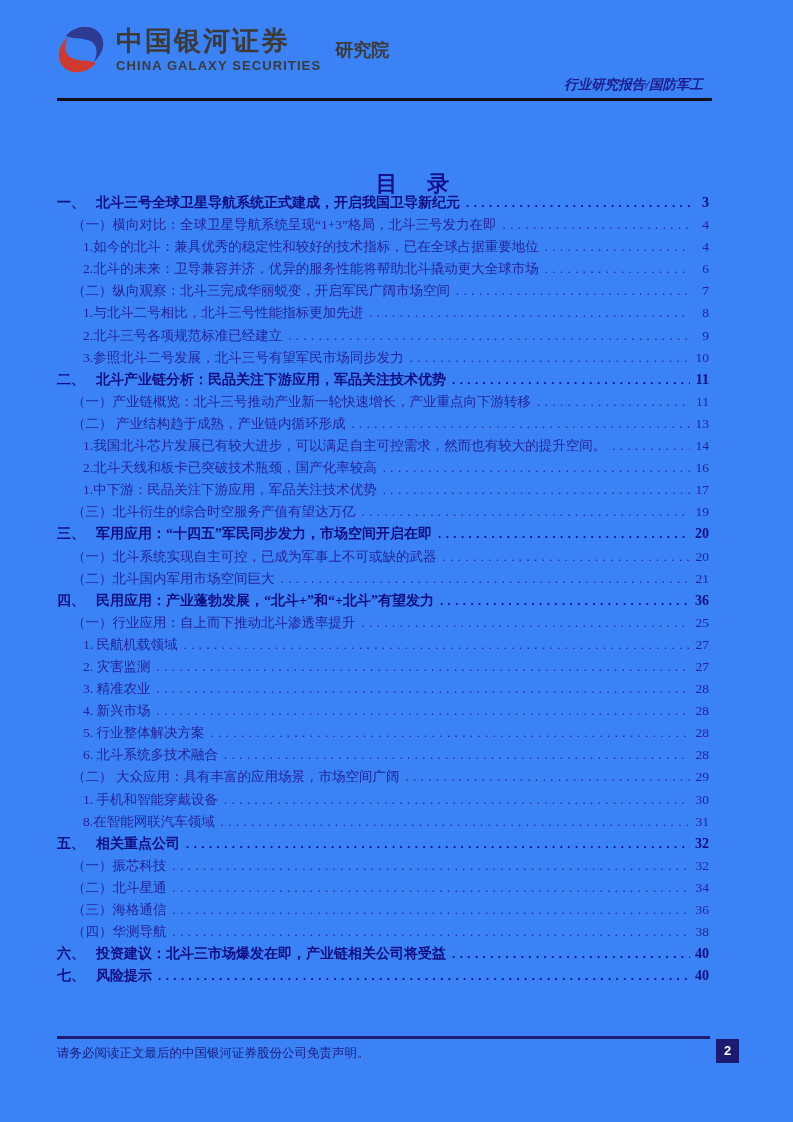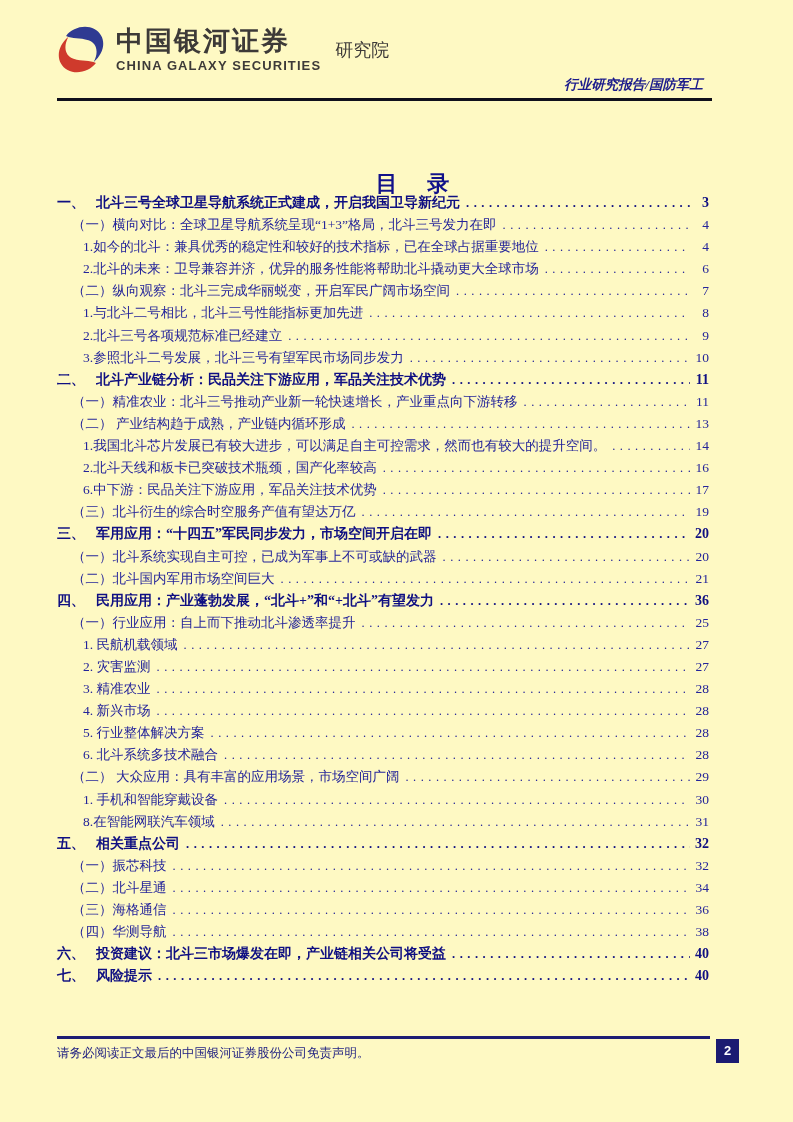--- a/index.html
+++ b/index.html
@@ -1,39 +1,39 @@
 <!DOCTYPE html>
 <html><head>
 <meta charset="utf-8">
 <style>
   html,body { margin:0; padding:0; background:#e8e8e8; }
   .page {
     position:relative;
     width:793px; height:1122px;
     margin:0 auto;
-    background:#fef9c3;
+    background:#3b82f6;
     font-family:"Liberation Serif","DejaVu Serif",serif;
     overflow:hidden;
   }
 
   
   .brand { position:absolute; left:56px; top:26px; display:flex; align-items:flex-start; }
   .logo-svg { width:50px; height:47px; margin-right:10px; }
   .brand-block { display:flex; flex-direction:column; }
   .brand-cn {
     font-size:27px; font-weight:bold; color:#3d3a38;
     letter-spacing:2px; line-height:30px; white-space:nowrap;
   }
   .brand-en {
     font-size:13px; font-weight:bold; color:#3d3a38;
     letter-spacing:1.1px; margin-top:2px; white-space:nowrap;
     font-family:"Liberation Sans","DejaVu Sans",sans-serif;
   }
   .brand-dept {
-    font-size:18px; font-weight:normal; color:#3d3a38;
+    font-size:18px; font-weight:bold; color:#3d3a38;
     margin:12px 0 0 14px; white-space:nowrap;
   }
   .report-type {
     position:absolute; right:90px; top:76px;
     font-size:13.5px; font-weight:bold; font-style:italic;
     color:#1c1c8c; white-space:nowrap;
   }
   .header-rule {
     position:absolute; left:57px; top:98px;
     width:655px; height:3px; background:#10101c;
@@ -150,41 +150,41 @@
         <span class="dots">................................................................................................................................................................</span>
         <span class="pg">10</span>
       </div>
       <div class="row lvl1">
         <span class="prefix">二、</span>
         <span class="label">北斗产业链分析：民品关注下游应用，军品关注技术优势</span>
         <span class="dots">................................................................................................................................................................</span>
         <span class="pg">11</span>
       </div>
       <div class="row lvl2">
-        <span class="label">（一）精准农业：北斗三号推动产业新一轮快速增长，产业重点向下游转移</span>
+        <span class="label">（一）产业链概览：北斗三号推动产业新一轮快速增长，产业重点向下游转移</span>
         <span class="dots">................................................................................................................................................................</span>
         <span class="pg">11</span>
       </div>
       <div class="row lvl2">
         <span class="label">（二） 产业结构趋于成熟，产业链内循环形成</span>
         <span class="dots">................................................................................................................................................................</span>
         <span class="pg">13</span>
       </div>
       <div class="row lvl3">
         <span class="label">1.我国北斗芯片发展已有较大进步，可以满足自主可控需求，然而也有较大的提升空间。</span>
         <span class="dots">................................................................................................................................................................</span>
         <span class="pg">14</span>
       </div>
       <div class="row lvl3">
         <span class="label">2.北斗天线和板卡已突破技术瓶颈，国产化率较高</span>
         <span class="dots">................................................................................................................................................................</span>
         <span class="pg">16</span>
       </div>
       <div class="row lvl3">
-        <span class="label">6.中下游：民品关注下游应用，军品关注技术优势</span>
+        <span class="label">1.中下游：民品关注下游应用，军品关注技术优势</span>
         <span class="dots">................................................................................................................................................................</span>
         <span class="pg">17</span>
       </div>
       <div class="row lvl2">
         <span class="label">（三）北斗衍生的综合时空服务产值有望达万亿</span>
         <span class="dots">................................................................................................................................................................</span>
         <span class="pg">19</span>
       </div>
       <div class="row lvl1">
         <span class="prefix">三、</span>

